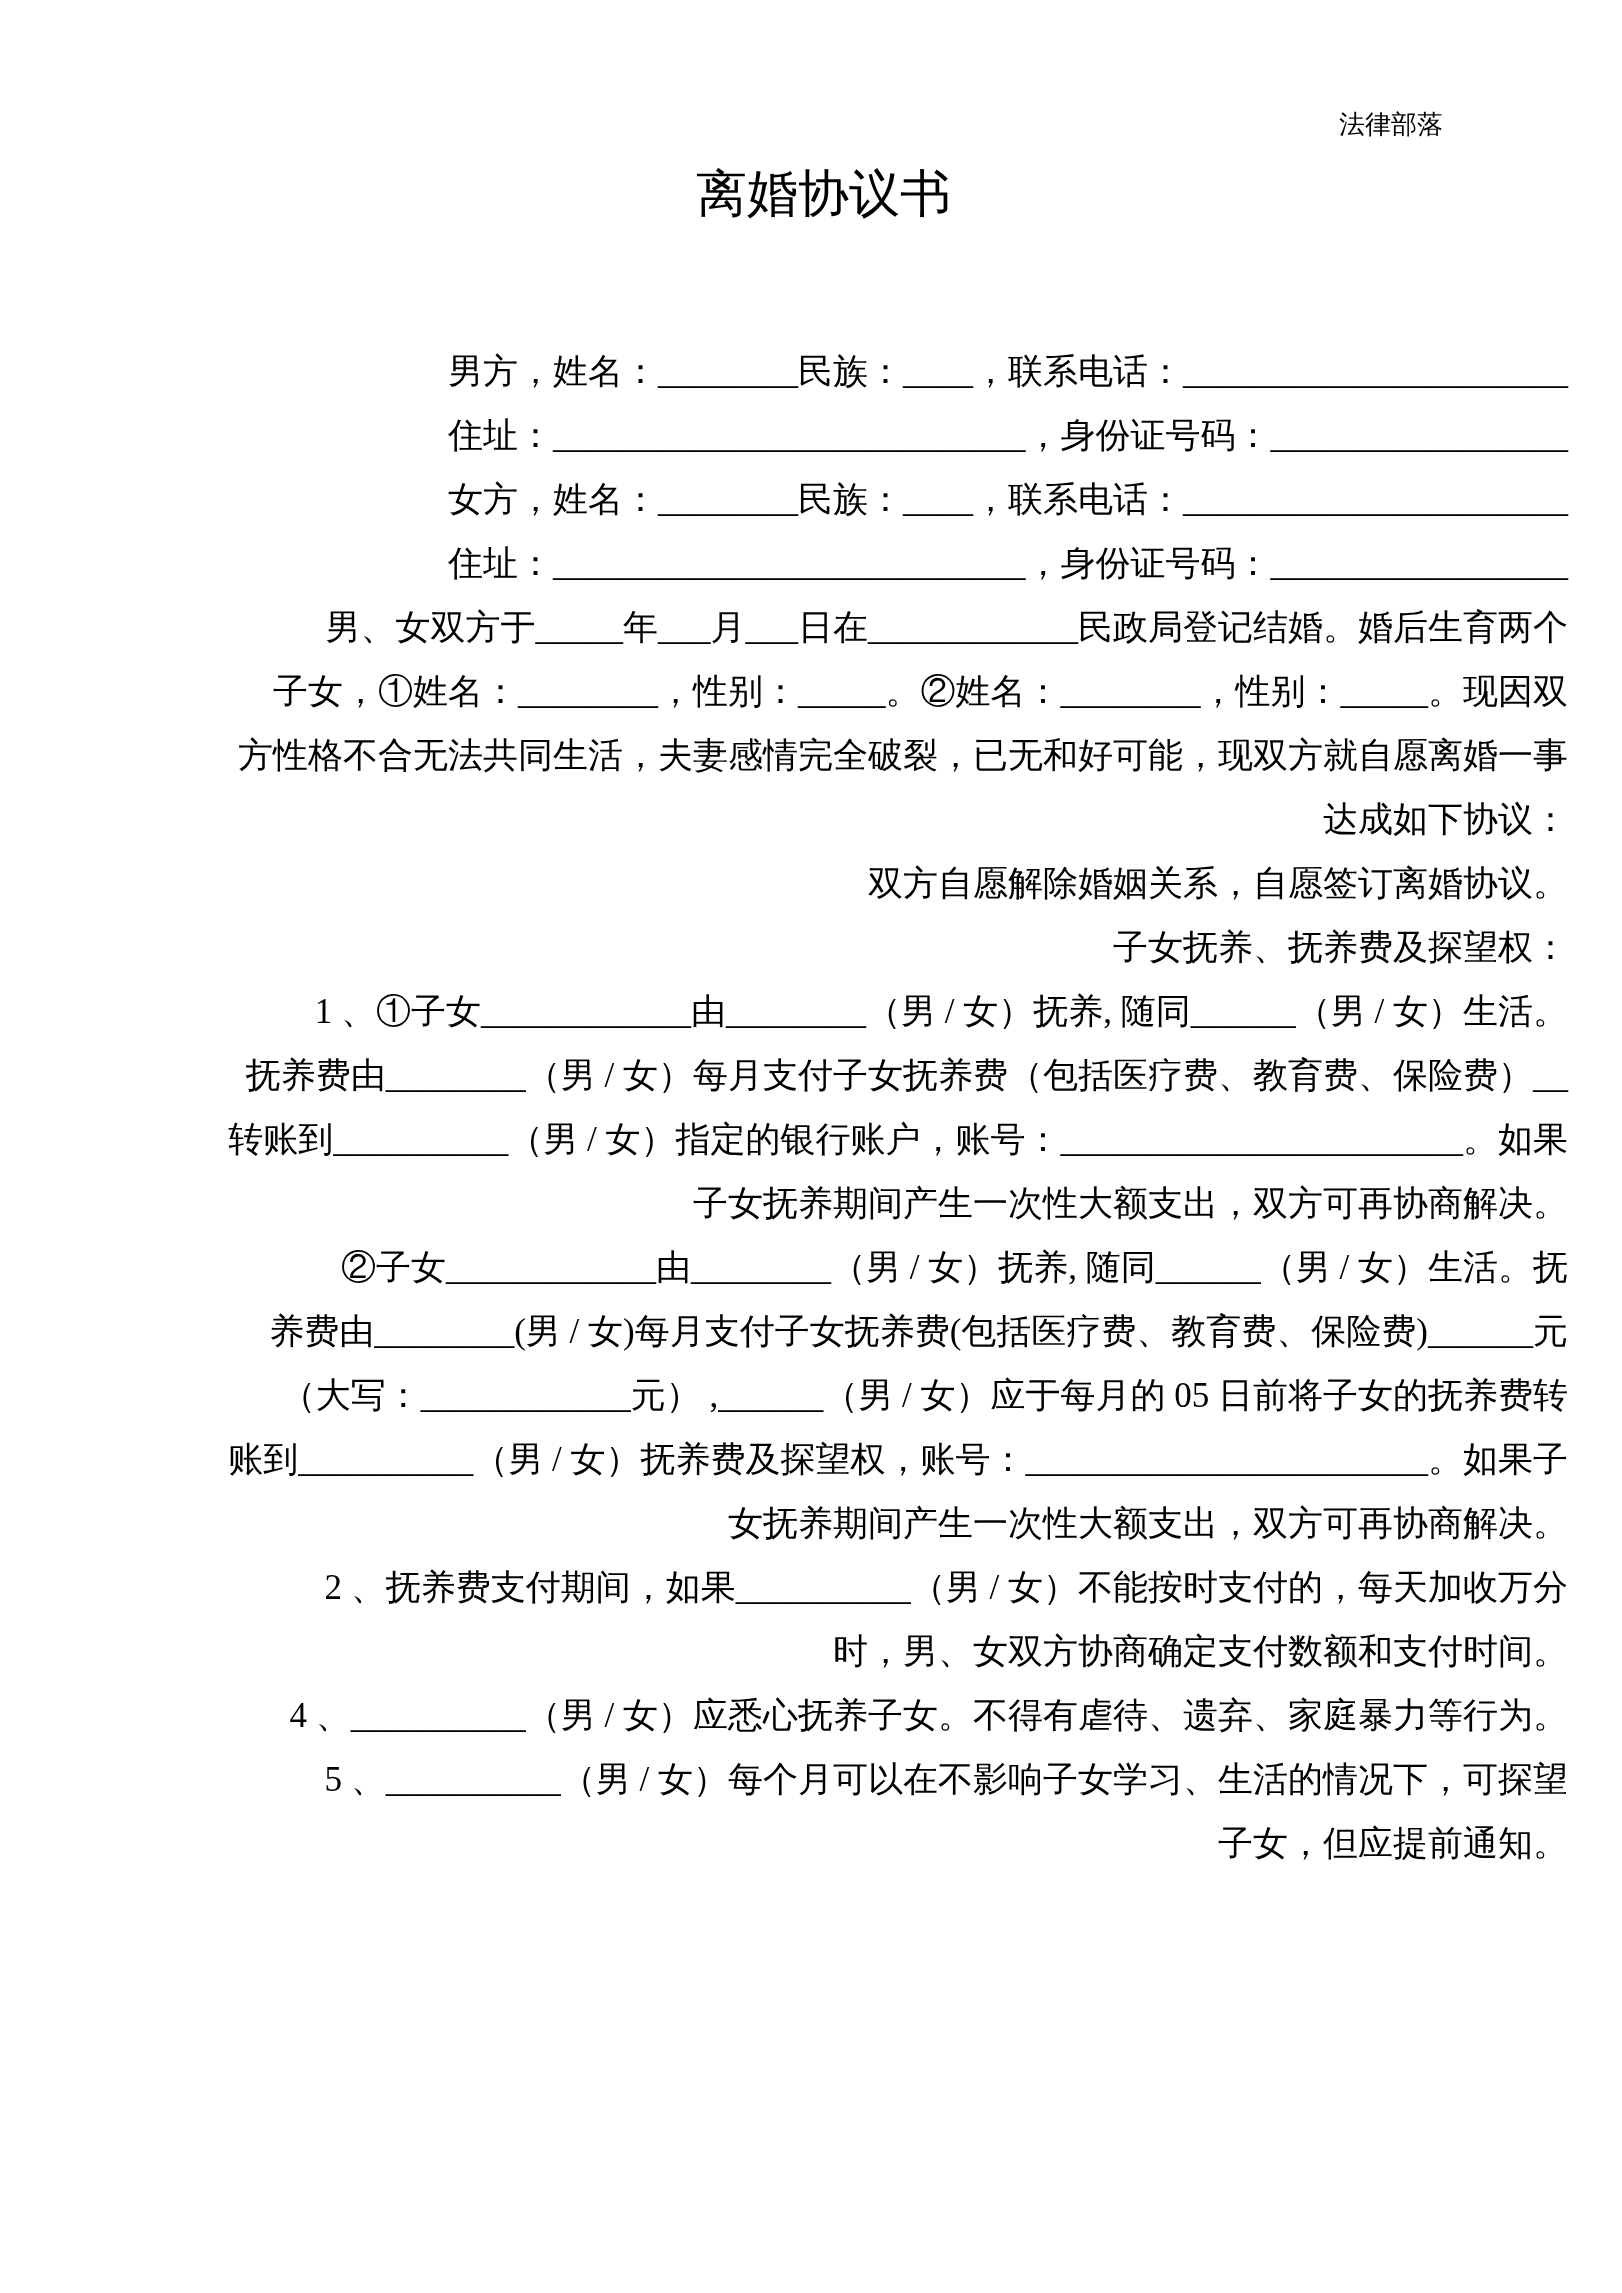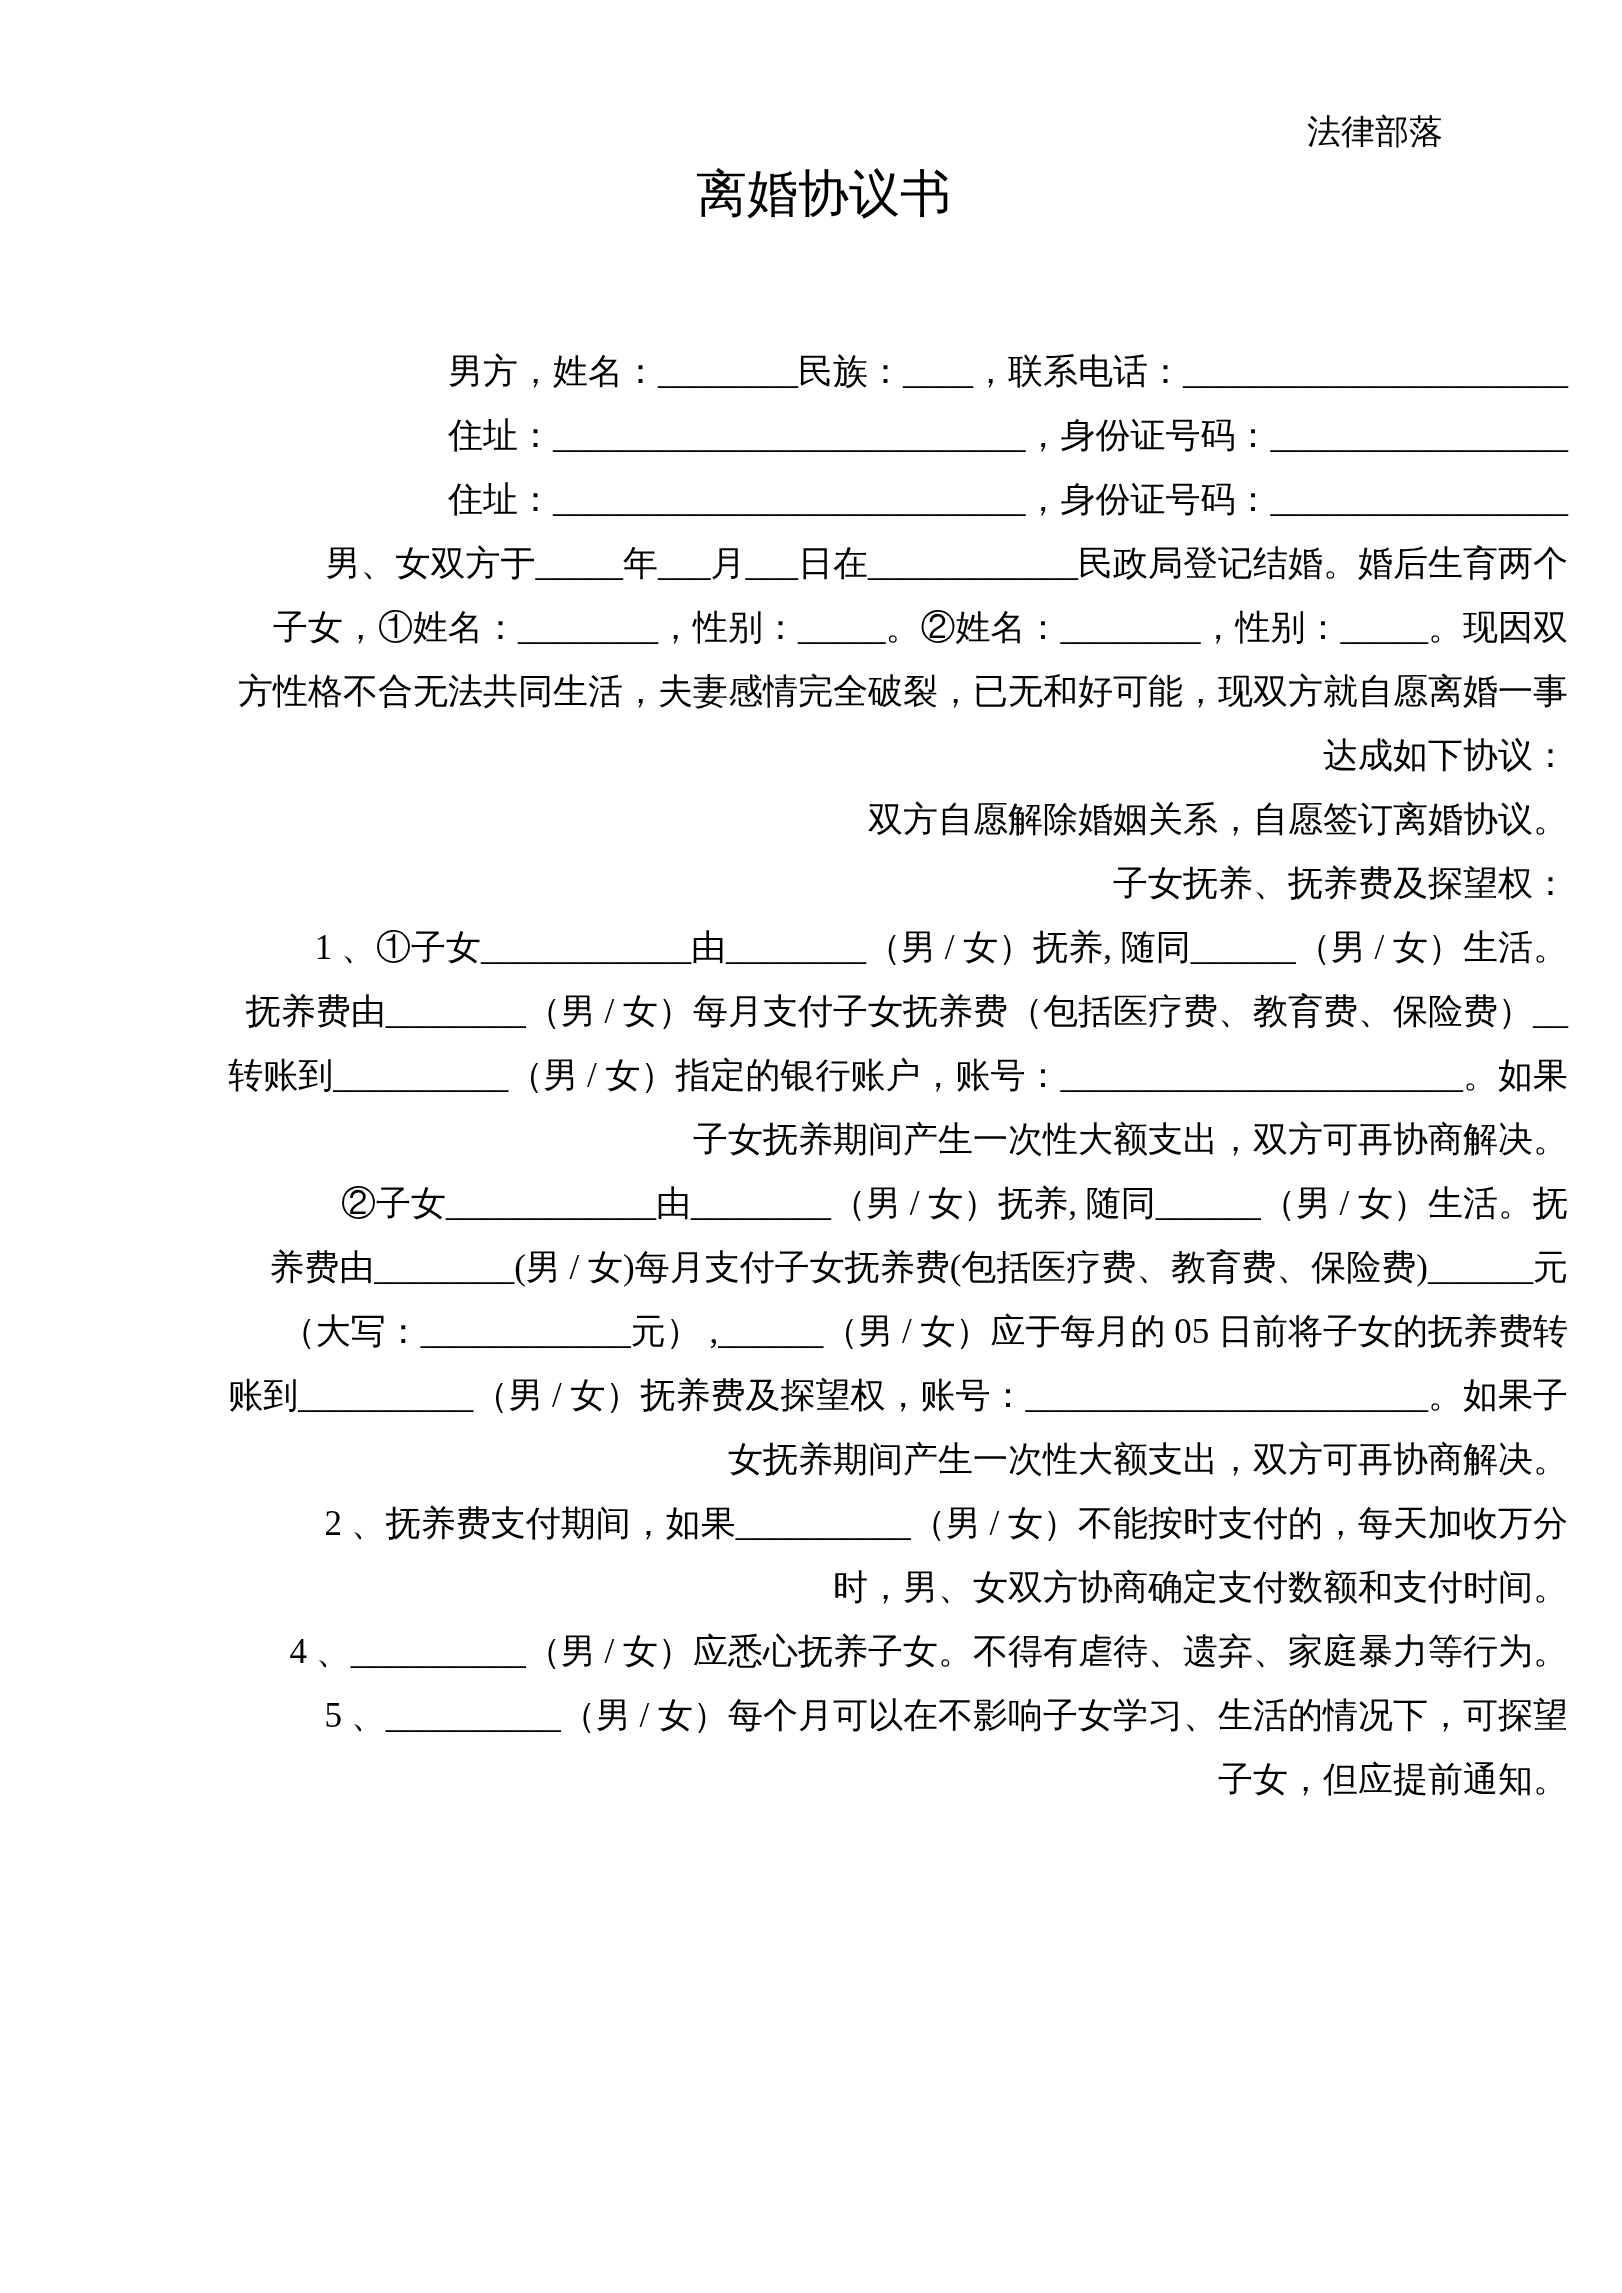--- a/index.html
+++ b/index.html
@@ -11,23 +11,23 @@
     position: relative;
     width: 1623px;
     height: 2294px;
     background: #ffffff;
     color: #000000;
     font-family: "Liberation Serif", "DejaVu Serif", serif;
     overflow: hidden;
   }
   .brand {
     position: absolute;
-    top: 113px;
+    top: 106px;
     right: 180px;
-    font-size: 34px;
+    font-size: 26px;
     line-height: 38px;
     white-space: pre;
   }
   .doc-title {
     position: absolute;
     top: 164px;
     left: 12px;
     width: 100%;
     text-align: center;
     font-size: 51px;
@@ -53,20 +53,21 @@
 </style>
 </head>
 <body>
 
 <div class="page">
   <div class="brand">法律部落</div>
   <h1 class="doc-title" style="font-weight:normal;margin:0;">离婚协议书</h1>
   <div class="doc-body">
       <div class="doc-line indent">男方，姓名：________民族：____，联系电话：______________________</div>
       <div class="doc-line indent">住址：___________________________，身份证号码：_________________</div>
+      <div class="doc-line indent">女方，姓名：________民族：____，联系电话：______________________</div>
       <div class="doc-line indent">住址：___________________________，身份证号码：_________________</div>
       <div class="doc-line indent">男、女双方于_____年___月___日在____________民政局登记结婚。婚后生育两个</div>
       <div class="doc-line">子女，①姓名：________，性别：_____。②姓名：________，性别：_____。现因双</div>
       <div class="doc-line">方性格不合无法共同生活，夫妻感情完全破裂，已无和好可能，现双方就自愿离婚一事</div>
       <div class="doc-line">达成如下协议：</div>
       <div class="doc-line indent">双方自愿解除婚姻关系，自愿签订离婚协议。</div>
       <div class="doc-line indent">子女抚养、抚养费及探望权：</div>
       <div class="doc-line indent">1 、①子女____________由________（男 / 女）抚养, 随同______（男 / 女）生活。</div>
       <div class="doc-line">抚养费由________（男 / 女）每月支付子女抚养费（包括医疗费、教育费、保险费）__</div>
       <div class="doc-line">转账到__________（男 / 女）指定的银行账户，账号：_______________________。如果</div>

